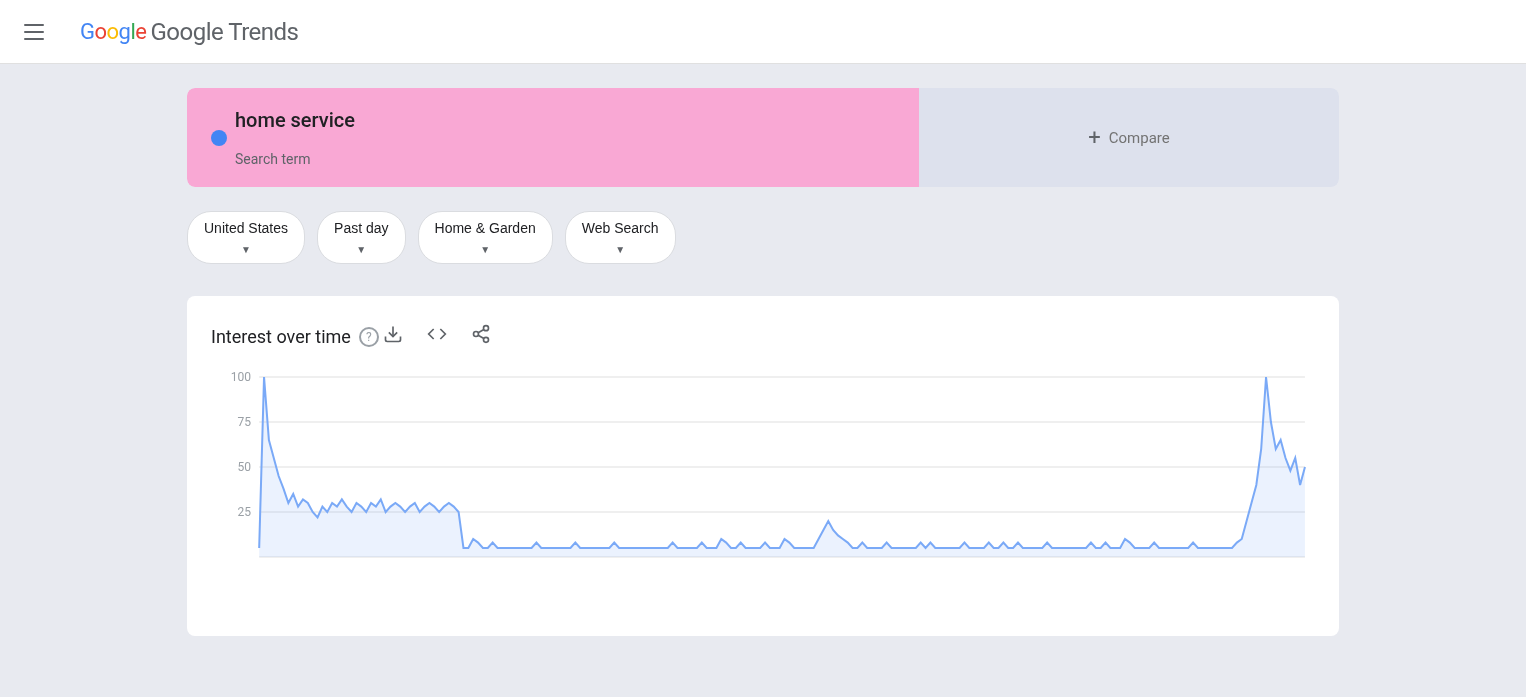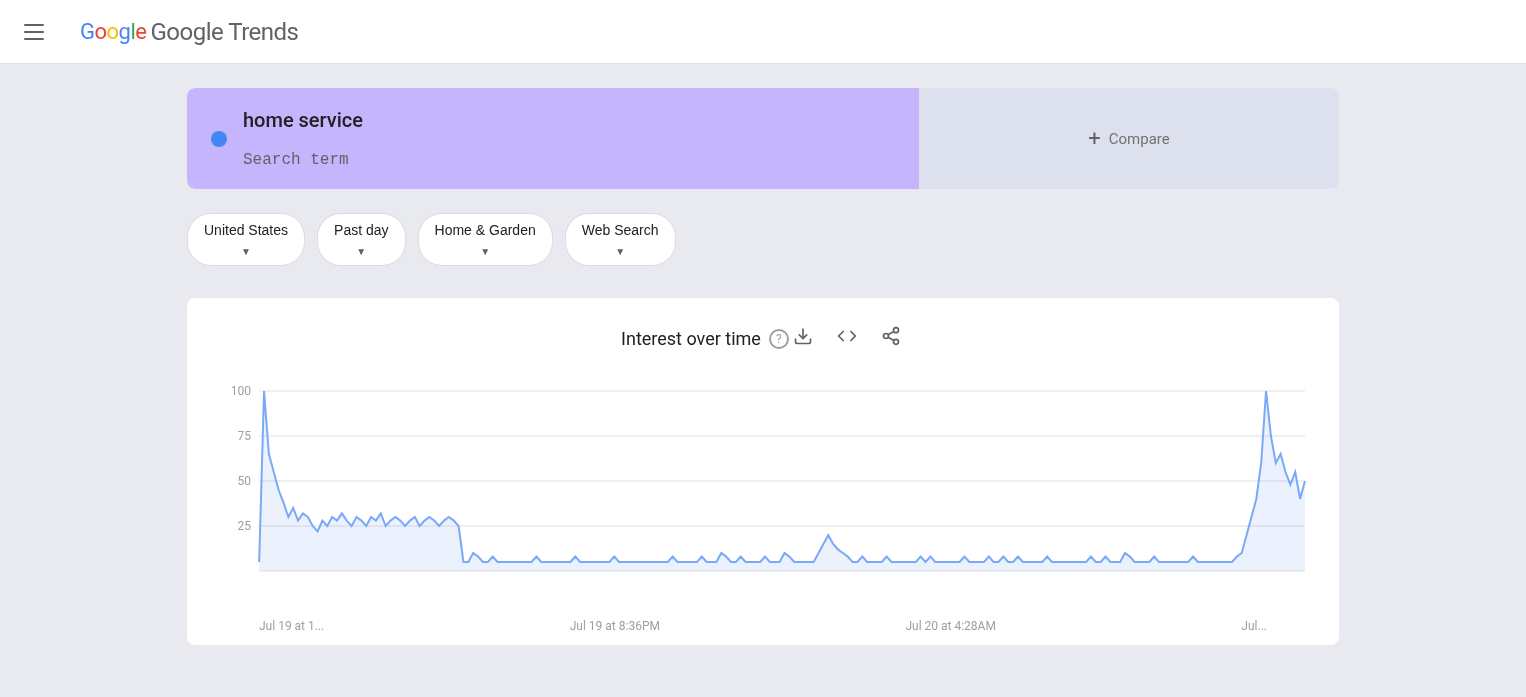--- a/index.html
+++ b/index.html
@@ -83,50 +83,49 @@
     
     .search-area {
       display: flex;
       gap: 0;
       margin-bottom: 16px;
       border-radius: 8px;
       overflow: hidden;
     }
 
     .search-term-card {
-      background: #c4b5fd;
+      background: #f9a8d4;
       border-radius: 8px 0 0 8px;
       flex: 1;
       padding: 20px 24px;
       display: flex;
       align-items: center;
-      gap: 16px;
+      gap: 8px;
       min-height: 88px;
     }
 
     .search-dot {
       width: 16px; height: 16px;
       border-radius: 50%;
       background: #4285f4;
       flex-shrink: 0;
     }
 
     .search-term-text {
       display: flex; flex-direction: column;
     }
     .search-term-value {
       font-size: 20px;
       font-weight: 500;
       color: #202124;
     }
     .search-term-label {
-      font-size: 16px;
+      font-size: 14px;
       color: #5f6368;
       margin-top: 19px;
-      font-family: Liberation Mono, monospace;
     }
 
     .compare-card {
       background: #dde1ed;
       border-radius: 0 8px 8px 0;
       width: 420px;
       display: flex;
       align-items: center;
       justify-content: center;
       gap: 8px;
@@ -170,22 +169,22 @@
     .chart-card {
       background: #fff;
       border-radius: 8px;
       padding: 24px 24px 12px 24px;
       min-height: 340px;
     }
 
     .chart-header {
       display: flex;
       align-items: center;
-      justify-content: center;
-      margin-bottom: 16px;
+      justify-content: flex-start;
+      margin-bottom: 4px;
     }
     .chart-title-area {
       display: flex;
       align-items: center;
       gap: 8px;
     }
     .chart-title {
       font-size: 18px;
       color: #202124;
       font-weight: 400;
@@ -327,23 +326,17 @@
           <text x="40" y="24" text-anchor="end" font-size="12" fill="#9aa0a6">100</text>
           <text x="40" y="69" text-anchor="end" font-size="12" fill="#9aa0a6">75</text>
           <text x="40" y="114" text-anchor="end" font-size="12" fill="#9aa0a6">50</text>
           <text x="40" y="159" text-anchor="end" font-size="12" fill="#9aa0a6">25</text>
 
           <polyline id="chart-line" fill="none" stroke="#7baaf7" stroke-width="2" points="48,191 52.84651162790698,20 57.693023255813955,83 62.53953488372093,100.99999999999999 67.38604651162791,119.00000000000001 72.23255813953489,131.6 77.07906976744187,146 81.92558139534884,137 86.77209302325582,149.6 91.6186046511628,142.39999999999998 96.46511627906978,146 101.31162790697675,155 106.15813953488373,160.4 111.0046511627907,149.6 115.85116279069767,155 120.69767441860465,146 125.54418604651163,149.6 130.39069767441862,142.39999999999998 135.2372093023256,149.6 140.08372093023257,155 144.93023255813955,146 149.77674418604653,149.6 154.6232558139535,155 159.46976744186048,146 164.31627906976746,149.6 169.1627906976744,142.39999999999998 174.0093023255814,155 178.8558139534884,149.6 183.70232558139534,146 188.54883720930235,149.6 193.3953488372093,155 198.2418604651163,149.6 203.08837209302325,146 207.93488372093026,155 212.7813953488372,149.6 217.62790697674419,146 222.47441860465116,149.6 227.32093023255814,155 232.16744186046512,149.6 237.0139534883721,146 241.86046511627907,149.6 246.70697674418605,155 251.55348837209303,191 256.4,191 261.246511627907,182 266.09302325581393,185.6 270.93953488372097,191 275.7860465116279,191 280.6325581395349,185.6 285.47906976744184,191 290.3255813953488,191 295.1720930232558,191 300.0186046511628,191 304.86511627906975,191 309.7116279069768,191 314.5581395348837,191 319.4046511627907,191 324.25116279069766,185.6 329.0976744186047,191 333.9441860465116,191 338.7906976744186,191 343.6372093023256,191 348.4837209302326,191 353.3302325581395,191 358.1767441860465,191 363.0232558139535,185.6 367.8697674418605,191 372.71627906976744,191 377.5627906976744,191 382.4093023255814,191 387.25581395348837,191 392.10232558139535,191 396.9488372093023,191 401.7953488372093,185.6 406.6418604651163,191 411.48837209302326,191 416.33488372093024,191 421.1813953488372,191 426.0279069767442,191 430.87441860465117,191 435.72093023255815,191 440.5674418604651,191 445.4139534883721,191 450.2604651162791,191 455.10697674418606,191 459.953488372093,185.6 464.8,191 469.646511627907,191 474.49302325581397,191 479.3395348837209,191 484.1860465116279,191 489.0325581395349,185.6 493.8790697674419,191 498.7255813953488,191 503.57209302325583,191 508.4186046511628,182 513.2651162790698,185.6 518.1116279069768,191 522.9581395348837,191 527.8046511627907,185.6 532.6511627906976,191 537.4976744186047,191 542.3441860465116,191 547.1906976744186,191 552.0372093023256,185.6 556.8837209302326,191 561.7302325581395,191 566.5767441860465,191 571.4232558139536,182 576.2697674418605,185.6 581.1162790697674,191 585.9627906976744,191 590.8093023255814,191 595.6558139534884,191 600.5023255813953,191 605.3488372093022,182 610.1953488372094,173 615.0418604651163,164 619.8883720930232,173 624.7348837209303,178.4 629.5813953488372,182 634.4279069767441,185.6 639.2744186046511,191 644.1209302325581,191 648.9674418604652,185.6 653.8139534883721,191 658.660465116279,191 663.5069767441861,191 668.353488372093,191 673.1999999999999,185.6 678.046511627907,191 682.8930232558139,191 687.739534883721,191 692.586046511628,191 697.4325581395349,191 702.2790697674419,191 707.1255813953488,185.6 711.9720930232558,191 716.8186046511628,185.6 721.6651162790697,191 726.5116279069767,191 731.3581395348838,191 736.2046511627907,191 741.0511627906977,191 745.8976744186047,191 750.7441860465116,185.6 755.5906976744186,191 760.4372093023255,191 765.2837209302326,191 770.1302325581396,191 774.9767441860465,185.6 779.8232558139534,191 784.6697674418605,191 789.5162790697674,185.6 794.3627906976744,191 799.2093023255813,191 804.0558139534884,185.6 808.9023255813954,191 813.7488372093023,191 818.5953488372093,191 823.4418604651163,191 828.2883720930232,191 833.1348837209302,185.6 837.9813953488372,191 842.8279069767442,191 847.6744186046512,191 852.5209302325582,191 857.3674418604651,191 862.2139534883721,191 867.060465116279,191 871.906976744186,191 876.753488372093,185.6 881.6,191 886.4465116279071,191 891.293023255814,185.6 896.1395348837209,191 900.9860465116279,191 905.8325581395349,191 910.6790697674418,182 915.5255813953488,185.6 920.3720930232558,191 925.2186046511629,191 930.0651162790698,191 934.9116279069767,191 939.7581395348838,185.6 944.6046511627907,191 949.4511627906976,191 954.2976744186046,191 959.1441860465117,191 963.9906976744186,191 968.8372093023256,191 973.6837209302325,191 978.5302325581396,185.6 983.3767441860465,191 988.2232558139534,191 993.0697674418604,191 997.9162790697675,191 1002.7627906976744,191 1007.6093023255814,191 1012.4558139534884,191 1017.3023255813953,191 1022.1488372093023,185.6 1026.9953488372093,182 1031.8418604651163,164 1036.6883720930232,146 1041.5348837209303,128 1046.3813953488373,92 1051.2279069767442,20 1056.074418604651,65 1060.920930232558,92 1065.7674418604652,83 1070.613953488372,100.99999999999999 1075.460465116279,113.60000000000001 1080.3069767441862,100.99999999999999 1085.153488372093,128 1090,110"></polyline>
 
           <polygon id="chart-fill" fill="rgba(123,170,247,0.15)" points="48,191 52.84651162790698,20 57.693023255813955,83 62.53953488372093,100.99999999999999 67.38604651162791,119.00000000000001 72.23255813953489,131.6 77.07906976744187,146 81.92558139534884,137 86.77209302325582,149.6 91.6186046511628,142.39999999999998 96.46511627906978,146 101.31162790697675,155 106.15813953488373,160.4 111.0046511627907,149.6 115.85116279069767,155 120.69767441860465,146 125.54418604651163,149.6 130.39069767441862,142.39999999999998 135.2372093023256,149.6 140.08372093023257,155 144.93023255813955,146 149.77674418604653,149.6 154.6232558139535,155 159.46976744186048,146 164.31627906976746,149.6 169.1627906976744,142.39999999999998 174.0093023255814,155 178.8558139534884,149.6 183.70232558139534,146 188.54883720930235,149.6 193.3953488372093,155 198.2418604651163,149.6 203.08837209302325,146 207.93488372093026,155 212.7813953488372,149.6 217.62790697674419,146 222.47441860465116,149.6 227.32093023255814,155 232.16744186046512,149.6 237.0139534883721,146 241.86046511627907,149.6 246.70697674418605,155 251.55348837209303,191 256.4,191 261.246511627907,182 266.09302325581393,185.6 270.93953488372097,191 275.7860465116279,191 280.6325581395349,185.6 285.47906976744184,191 290.3255813953488,191 295.1720930232558,191 300.0186046511628,191 304.86511627906975,191 309.7116279069768,191 314.5581395348837,191 319.4046511627907,191 324.25116279069766,185.6 329.0976744186047,191 333.9441860465116,191 338.7906976744186,191 343.6372093023256,191 348.4837209302326,191 353.3302325581395,191 358.1767441860465,191 363.0232558139535,185.6 367.8697674418605,191 372.71627906976744,191 377.5627906976744,191 382.4093023255814,191 387.25581395348837,191 392.10232558139535,191 396.9488372093023,191 401.7953488372093,185.6 406.6418604651163,191 411.48837209302326,191 416.33488372093024,191 421.1813953488372,191 426.0279069767442,191 430.87441860465117,191 435.72093023255815,191 440.5674418604651,191 445.4139534883721,191 450.2604651162791,191 455.10697674418606,191 459.953488372093,185.6 464.8,191 469.646511627907,191 474.49302325581397,191 479.3395348837209,191 484.1860465116279,191 489.0325581395349,185.6 493.8790697674419,191 498.7255813953488,191 503.57209302325583,191 508.4186046511628,182 513.2651162790698,185.6 518.1116279069768,191 522.9581395348837,191 527.8046511627907,185.6 532.6511627906976,191 537.4976744186047,191 542.3441860465116,191 547.1906976744186,191 552.0372093023256,185.6 556.8837209302326,191 561.7302325581395,191 566.5767441860465,191 571.4232558139536,182 576.2697674418605,185.6 581.1162790697674,191 585.9627906976744,191 590.8093023255814,191 595.6558139534884,191 600.5023255813953,191 605.3488372093022,182 610.1953488372094,173 615.0418604651163,164 619.8883720930232,173 624.7348837209303,178.4 629.5813953488372,182 634.4279069767441,185.6 639.2744186046511,191 644.1209302325581,191 648.9674418604652,185.6 653.8139534883721,191 658.660465116279,191 663.5069767441861,191 668.353488372093,191 673.1999999999999,185.6 678.046511627907,191 682.8930232558139,191 687.739534883721,191 692.586046511628,191 697.4325581395349,191 702.2790697674419,191 707.1255813953488,185.6 711.9720930232558,191 716.8186046511628,185.6 721.6651162790697,191 726.5116279069767,191 731.3581395348838,191 736.2046511627907,191 741.0511627906977,191 745.8976744186047,191 750.7441860465116,185.6 755.5906976744186,191 760.4372093023255,191 765.2837209302326,191 770.1302325581396,191 774.9767441860465,185.6 779.8232558139534,191 784.6697674418605,191 789.5162790697674,185.6 794.3627906976744,191 799.2093023255813,191 804.0558139534884,185.6 808.9023255813954,191 813.7488372093023,191 818.5953488372093,191 823.4418604651163,191 828.2883720930232,191 833.1348837209302,185.6 837.9813953488372,191 842.8279069767442,191 847.6744186046512,191 852.5209302325582,191 857.3674418604651,191 862.2139534883721,191 867.060465116279,191 871.906976744186,191 876.753488372093,185.6 881.6,191 886.4465116279071,191 891.293023255814,185.6 896.1395348837209,191 900.9860465116279,191 905.8325581395349,191 910.6790697674418,182 915.5255813953488,185.6 920.3720930232558,191 925.2186046511629,191 930.0651162790698,191 934.9116279069767,191 939.7581395348838,185.6 944.6046511627907,191 949.4511627906976,191 954.2976744186046,191 959.1441860465117,191 963.9906976744186,191 968.8372093023256,191 973.6837209302325,191 978.5302325581396,185.6 983.3767441860465,191 988.2232558139534,191 993.0697674418604,191 997.9162790697675,191 1002.7627906976744,191 1007.6093023255814,191 1012.4558139534884,191 1017.3023255813953,191 1022.1488372093023,185.6 1026.9953488372093,182 1031.8418604651163,164 1036.6883720930232,146 1041.5348837209303,128 1046.3813953488373,92 1051.2279069767442,20 1056.074418604651,65 1060.920930232558,92 1065.7674418604652,83 1070.613953488372,100.99999999999999 1075.460465116279,113.60000000000001 1080.3069767441862,100.99999999999999 1085.153488372093,128 1090,110 1090,200 48,200"></polygon>
         </svg>
 
-        <div class="chart-x-labels">
-          <span>Jul 19 at 1...</span>
-          <span>Jul 19 at 8:36PM</span>
-          <span>Jul 20 at 4:28AM</span>
-          <span>Jul...</span>
-        </div>
       </div>
     </div>
 
   </div>
 </div>
 
 </body></html>

